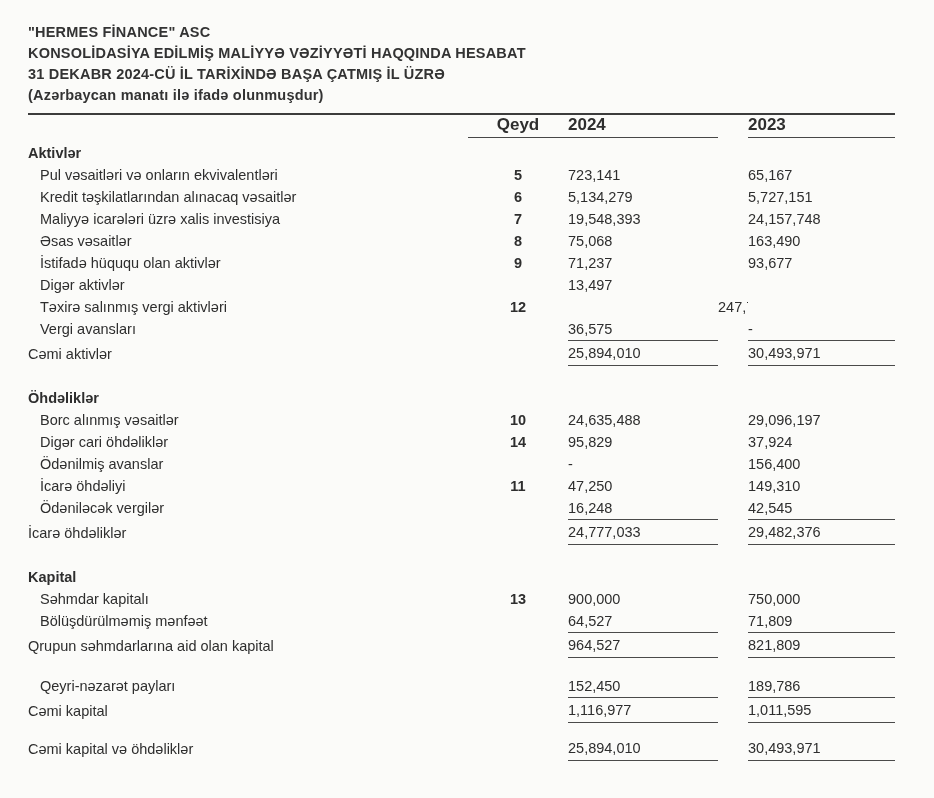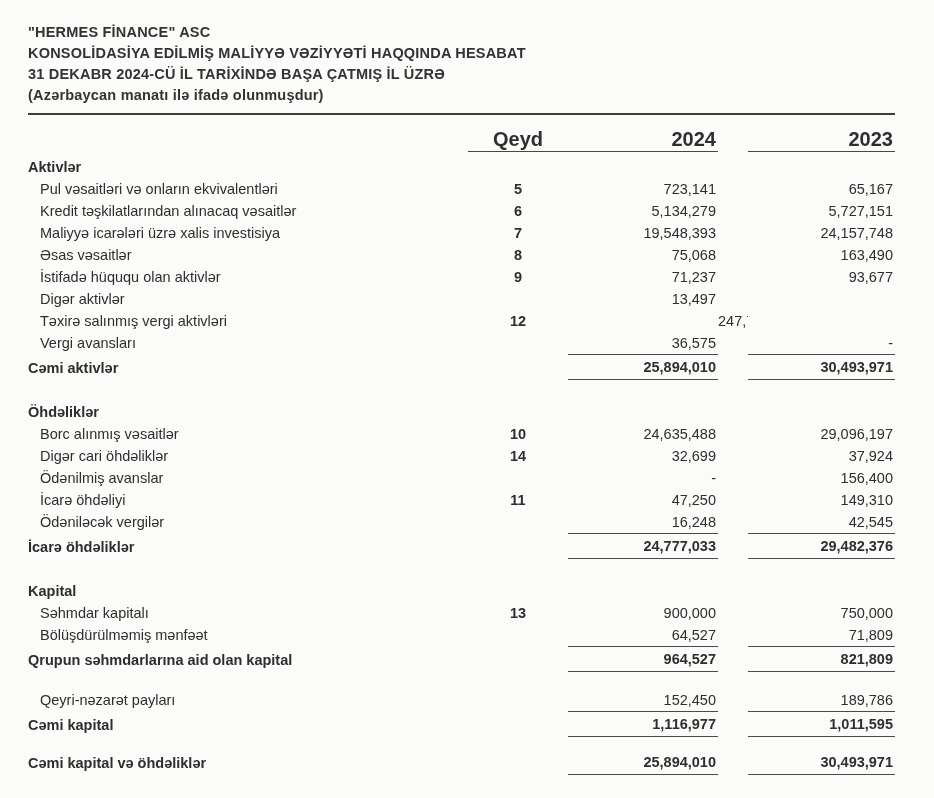--- a/index.html
+++ b/index.html
@@ -34,23 +34,22 @@
     color: #333;
   }
 
   
   .grid {
     display: grid;
     grid-template-columns: 440px 100px 150px 30px 147px;
     align-items: end;
   }
   .hdr-row {
-    margin-top: 14px;
     font-weight: bold;
-    font-size: 20px;
+    font-size: 17px;
   }
   .hdr-row .c {
     line-height: 20px;
     padding-bottom: 2px;
   }
   .hdr-row .with-rule {
     border-bottom: 1.5px solid #474747;
   }
 
   .table-body {
@@ -60,26 +59,26 @@
     font-size: 14.5px;
   }
   .row .c {
     line-height: 22px;
     min-height: 22px;
     white-space: nowrap;
     overflow: hidden;
   }
   .c.label { text-align: left; }
   .c.note  { text-align: center; font-weight: bold; }
-  .c.val   { text-align: right; padding-right: 2px; }
+  .c.val   { padding-right: 2px; }
 
   .row.section .label { font-weight: bold; }
   .row.item .label    { padding-left: 12px; }
 
-  .row.total { font-weight: bold; }
+  .row.total { font-weight: normal; }
   .row.total .c { line-height: 24px; min-height: 24px; }
   .c.val.line-top    { border-top: 1.5px solid #4a4a4a; }
   .c.val.line-bottom { border-bottom: 1.5px solid #4a4a4a; }
 
   .spacer { width: 100%; }
   .spacer-lg { height: 21px; }
   .spacer-md { height: 17px; }
   .spacer-sm { height: 13px; }
 </style>
 </head>
@@ -182,21 +181,21 @@
       <div class="grid row item">
         <div class="c label">Borc alınmış vəsaitlər</div>
         <div class="c note">10</div>
         <div class="c val">24,635,488</div>
         <div class="c gap"></div>
         <div class="c val">29,096,197</div>
       </div>
       <div class="grid row item">
         <div class="c label">Digər cari öhdəliklər</div>
         <div class="c note">14</div>
-        <div class="c val">32,699</div>
+        <div class="c val">95,829</div>
         <div class="c gap"></div>
         <div class="c val">37,924</div>
       </div>
       <div class="grid row item">
         <div class="c label">Ödənilmiş avanslar</div>
         <div class="c note"></div>
         <div class="c val">-</div>
         <div class="c gap"></div>
         <div class="c val">156,400</div>
       </div>

